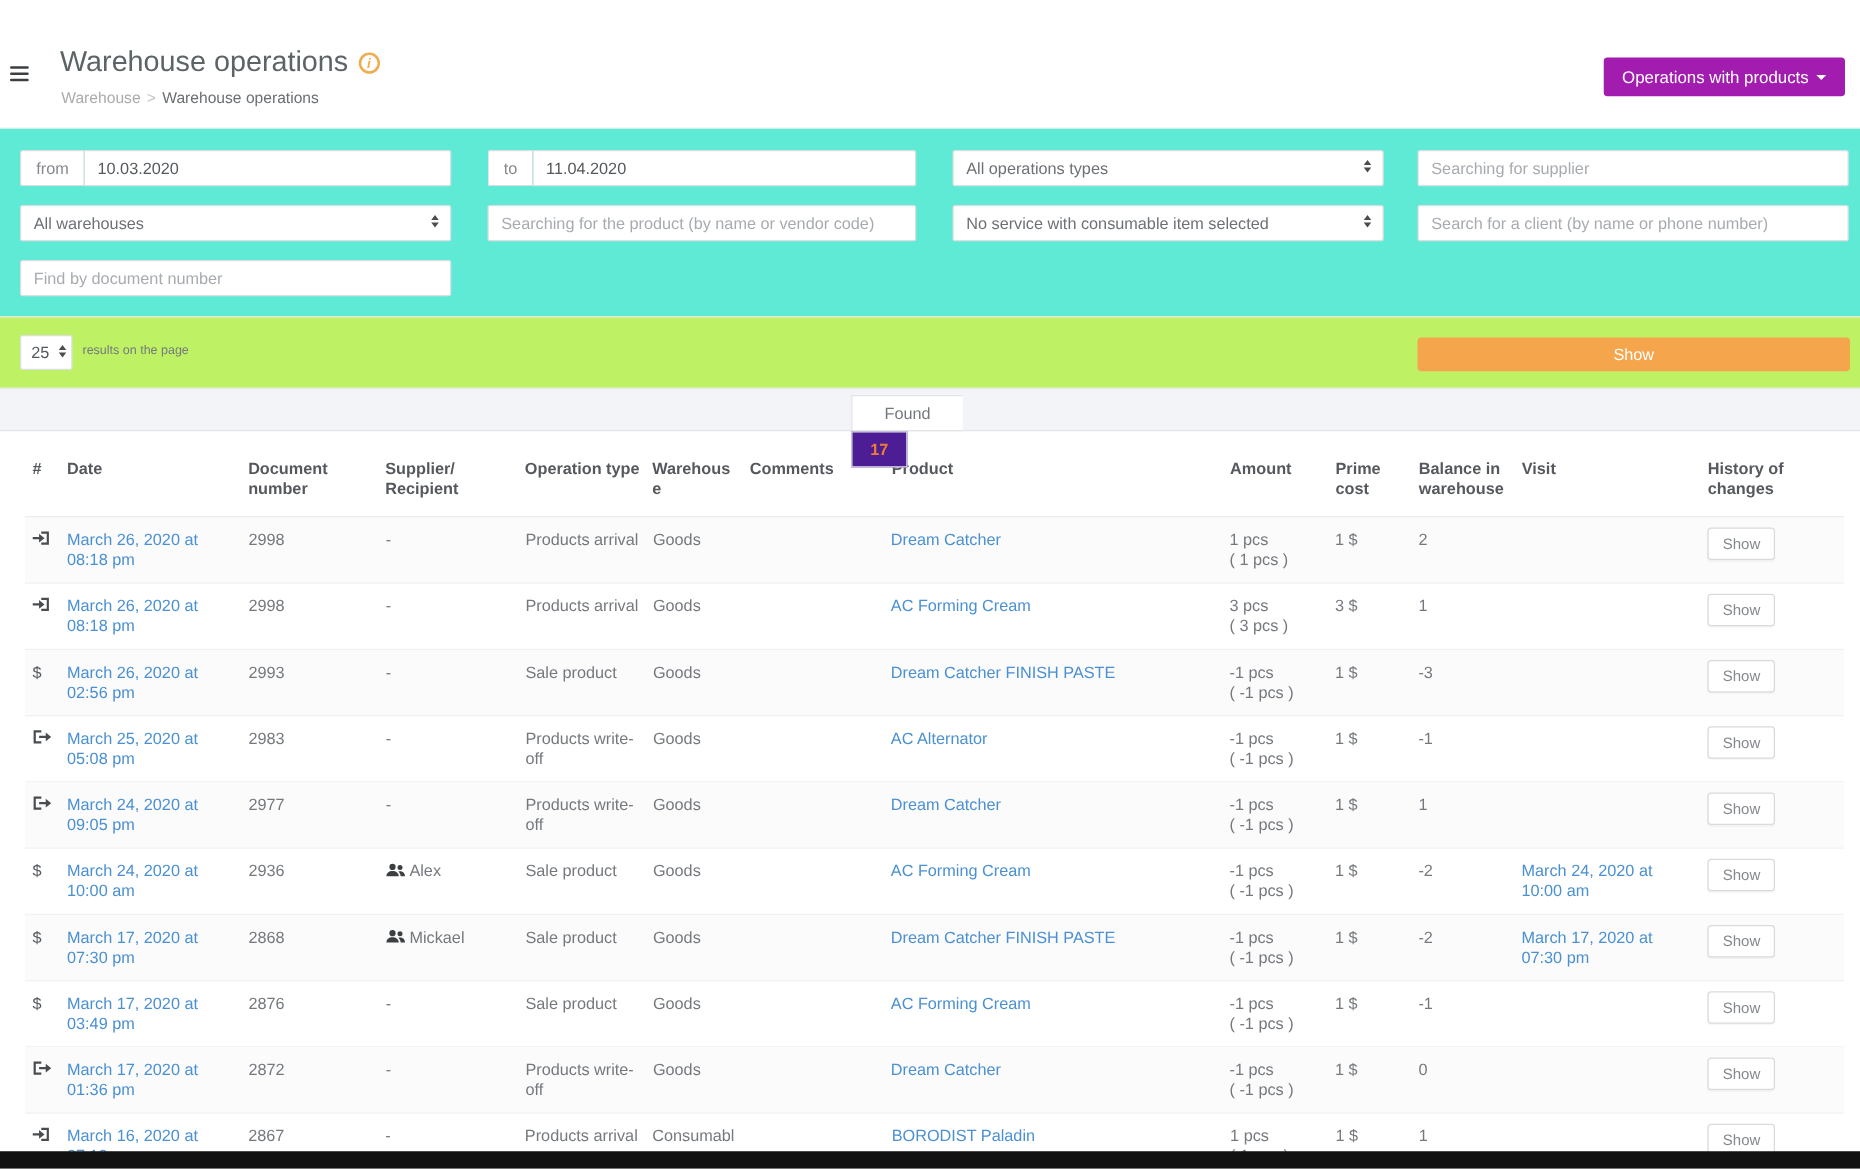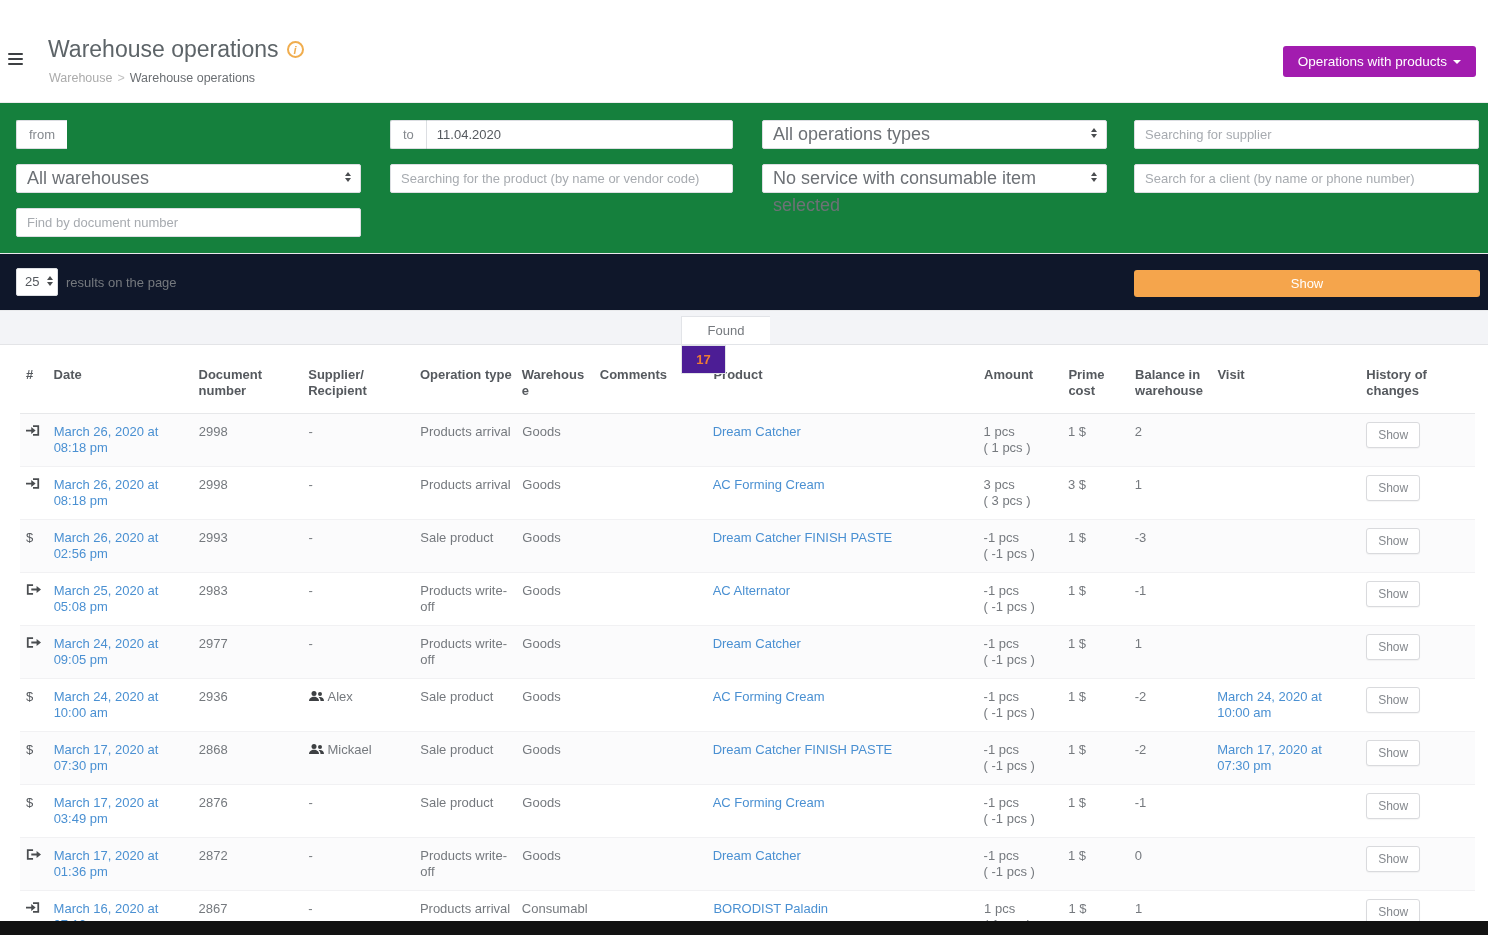--- a/index.html
+++ b/index.html
@@ -13,37 +13,37 @@
   .hamburger span { display:block; height:2.4px; background:#3d4043; margin-bottom:2.6px; border-radius:1px; }
   .page-title { position:absolute; left:48px; top:36px; font-size:23px; color:#5d6468; font-weight:400; }
   .info-badge { display:inline-block; vertical-align:3px; margin-left:8px; width:17px; height:17px; border:2px solid #f0ad4e; border-radius:50%; color:#f0ad4e; font-size:11px; font-weight:700; text-align:center; line-height:14px; font-style:italic; }
   .breadcrumb { position:absolute; left:49px; top:71px; font-size:12.5px; color:#ababab; }
   .breadcrumb .sep { margin:0 5px; color:#c2c2c2; }
   .breadcrumb .current { color:#6b6f73; }
   .btn-cyan { position:absolute; right:12px; top:46px; background:#a21caf; color:#fff; border:none; border-radius:3px; font-size:13.5px; padding:8px 15px; cursor:pointer; font-family:inherit; }
   .btn-cyan .caret { display:inline-block; margin-left:6px; width:0; height:0; border-left:4px solid transparent; border-right:4px solid transparent; border-top:4px solid #fff; vertical-align:2px; }
 
   
-  .filters { position:absolute; top:103px; left:0; width:1488px; height:150px; background:#15803d;padding-left:44px; }
+  .filters { position:absolute; top:103px; left:0; width:1488px; height:150px; background:#5eead4;padding-left:44px; }
   .input-group { position:absolute; display:flex; height:29px; }
   .input-group .addon { background:#fff; border:1px solid #dcdee2; border-right:none; border-radius:2px 0 0 2px; padding:0 12px; line-height:27px; font-size:13px; color:#85898e; }
   .input-group input { border:1px solid #dcdee2; border-radius:0 2px 2px 0; flex:1; padding:0 10px; font-size:13px; color:#55595e; font-family:inherit; outline:none; }
   input.plain { position:absolute; height:29px; border:1px solid #dcdee2; border-radius:2px; padding:0 10px; font-size:13px; color:#55595e; font-family:inherit; outline:none; background:#fff; }
   input.plain::placeholder, .input-group input::placeholder { color:#a7abb0; }
-  .select { position:absolute; height:29px; background:#fff; border:1px solid #dcdee2; border-radius:2px; font-size:18px; color:#6d7176; line-height:27px; padding:0 10px; cursor:pointer; }
+  .select { position:absolute; height:29px; background:#fff; border:1px solid #dcdee2; border-radius:2px; font-size:13px; color:#6d7176; line-height:27px; padding:0 10px; cursor:pointer; }
   .select .arrows { position:absolute; right:9px; top:7px; }
   .arrows i { display:block; width:0; height:0; border-left:3.5px solid transparent; border-right:3.5px solid transparent; }
   .arrows i.up { border-bottom:4.5px solid #4a4d50; margin-bottom:2px; }
   .arrows i.dn { border-top:4.5px solid #4a4d50; }
 
   
-  .results-bar { position:absolute; top:253px; left:0; width:1488px; height:58px; background:#0f172a; border-top:1px solid #e9eaec; border-bottom:1px solid #e9eaec; }
+  .results-bar { position:absolute; top:253px; left:0; width:1488px; height:58px; background:#bef264; border-top:1px solid #e9eaec; border-bottom:1px solid #e9eaec; }
   .pp-select { position:absolute; left:16px; top:14px; width:42px; height:28px; background:#fff; border:1px solid #dcdee2; border-radius:2px; font-size:13px; color:#55595e; line-height:26px; padding-left:8px; cursor:pointer; }
   .pp-select .arrows { position:absolute; right:4px; top:7px; }
-  .pp-label { position:absolute; left:66px; top:21px; font-size:13px; color:#75797e; }
+  .pp-label { position:absolute; left:66px; top:21px; font-size:10px; color:#75797e; }
   .btn-show { position:absolute; right:8px; top:16px; width:346px; height:27px; background:#f5a54c; border:none; border-radius:3px; color:#fff; font-size:13px; cursor:pointer; font-family:inherit; }
 
   
   .tab-strip { position:absolute; top:311px; left:0; width:1488px; height:33px; background:#f3f4f7; }
   .found-tab { position:absolute; left:681px; top:316px; display:flex; z-index:3;flex-direction:column; }
   .found-tab .t1 { width:89px; height:29px; background:#fff; border:1px solid #e2e4e8; border-right:none; text-align:center; line-height:27px; font-size:13px; color:#75797e; cursor:pointer; }
   .found-tab .t2 { width:45px; height:29px; background:#4c1d95; border:1px solid #e2e4e8; text-align:center; line-height:27px; font-size:13px; color:#ee7d33; font-weight:700; }
 
   
   .panel { position:absolute; top:344px; left:0; width:1488px; height:577px; background:#fff; border-top:1px solid #e3e4e7; }
@@ -86,20 +86,21 @@
   <div class="page-title"><span>Warehouse operations</span><span class="info-badge">i</span></div>
   <div class="breadcrumb">
     <a style="color:#ababab">Warehouse</a><span class="sep">&gt;</span><span class="current">Warehouse operations</span>
   </div>
   <button class="btn-cyan"><span>Operations with products</span><span class="caret"></span></button>
 </div>
 
 <div class="filters">
   <div class="input-group" style="left:16px; top:17px; width:345px;">
     <span class="addon">from</span>
+    <input value="10.03.2020" style="">
   </div>
   <div class="input-group" style="left:390px; top:17px; width:343px;">
     <span class="addon">to</span>
     <input value="11.04.2020" style="">
   </div>
   <div class="select" style="left:762px; top:17px; width:345px;">
     <span>All operations types</span>
     <span class="arrows">
         <i class="up"></i>
         <i class="dn"></i>

